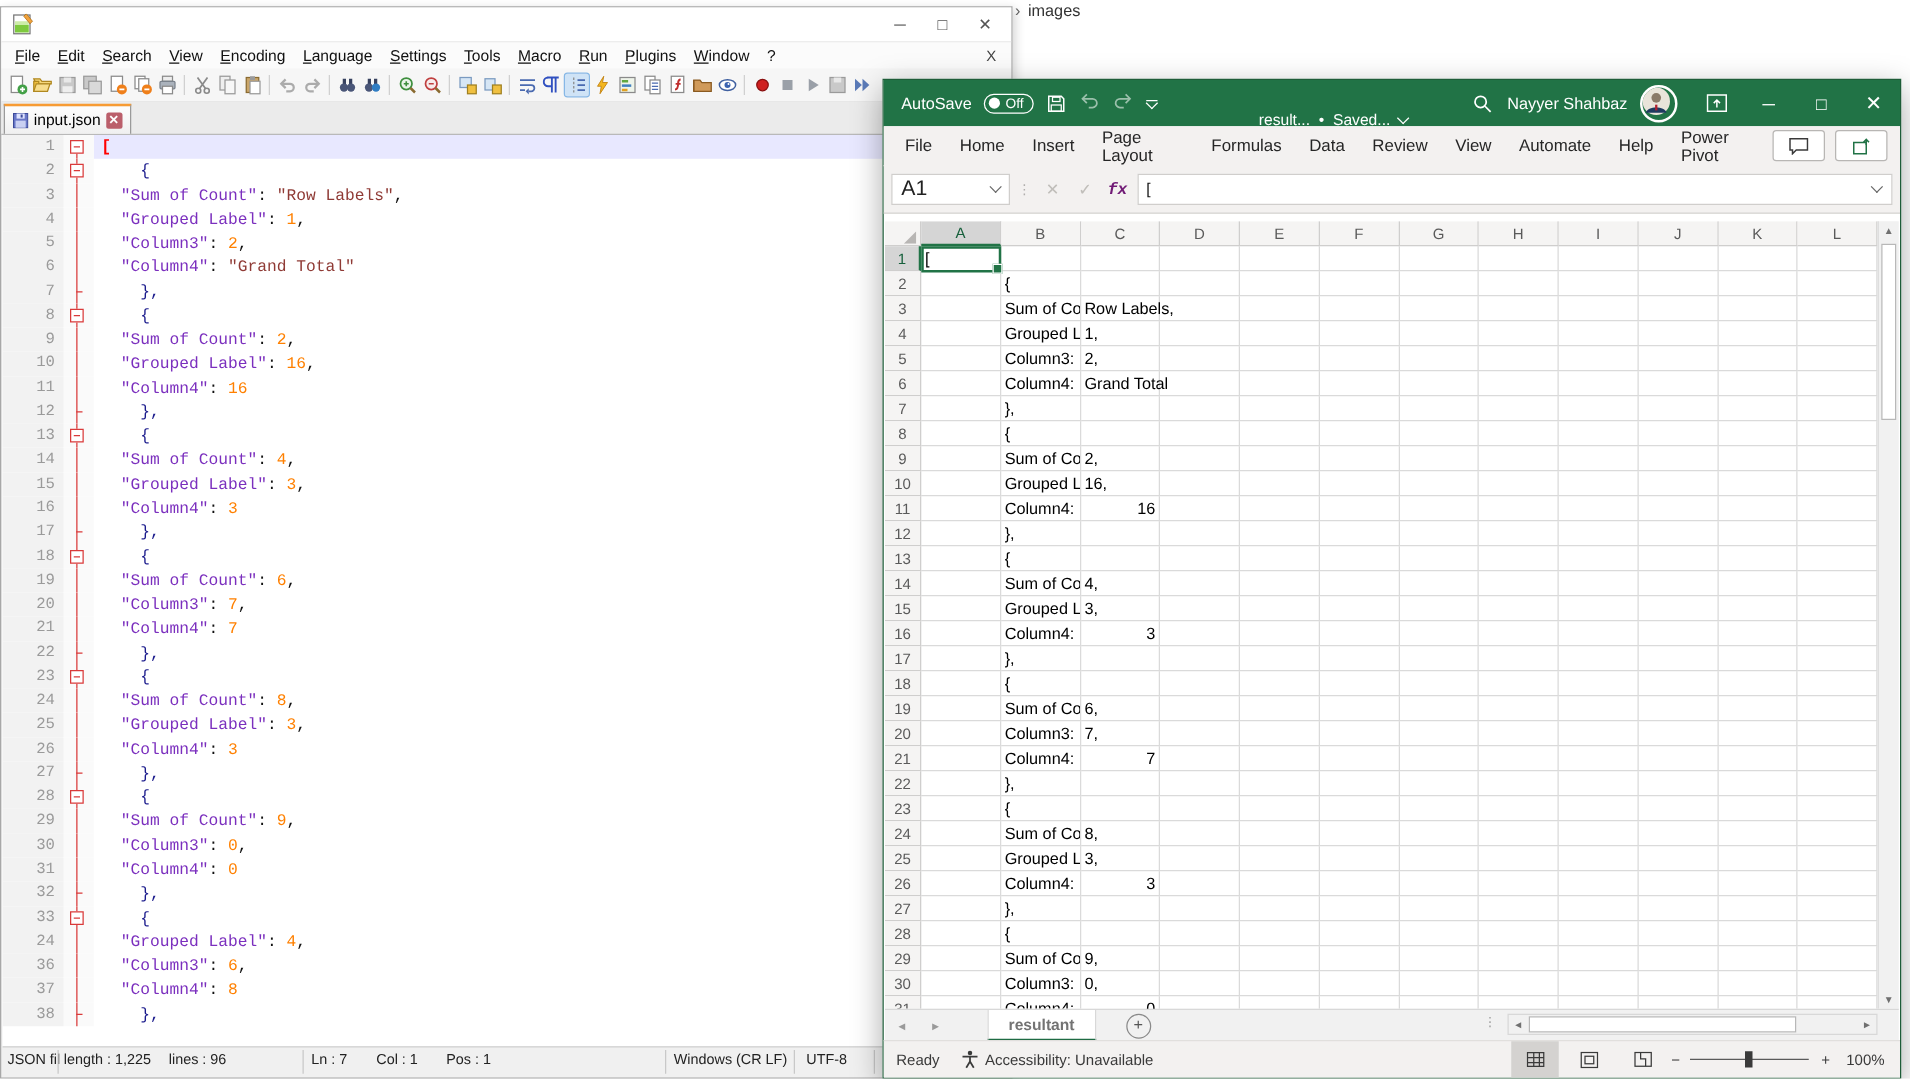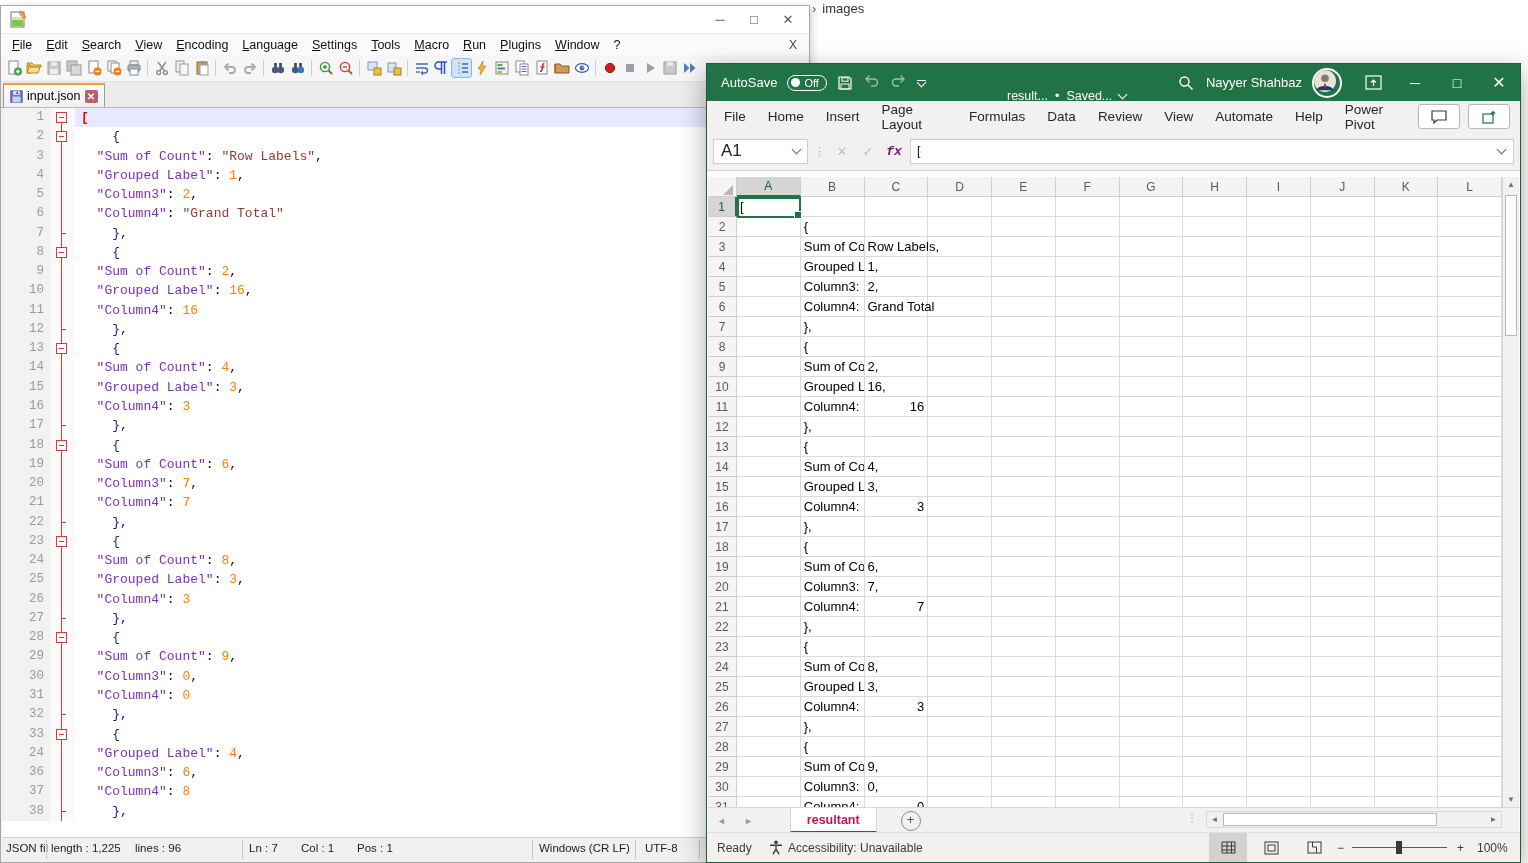--- a/index.html
+++ b/index.html
@@ -91,21 +91,21 @@
   .gcell.clip{overflow:hidden;}
   .gcell.ovf{overflow:visible;position:relative;z-index:1;}
   .gcell.num{text-align:right;}
   .selbox{position:absolute;left:29px;top:20px;width:64px;height:21px;border:2px solid #217346;box-sizing:border-box;background:transparent;}
   .selbox .handle{position:absolute;right:-3px;bottom:-3px;width:6px;height:6px;background:#217346;border:1px solid #fff;}
   .xl-vscroll{position:absolute;top:113px;right:1px;width:17px;height:630px;background:#f1f1f1;border-left:1px solid #d8d8d8;box-sizing:border-box;}
   .xl-vscroll .arr{position:absolute;left:0;width:16px;height:15px;color:#707070;font-size:8px;display:flex;align-items:center;justify-content:center;}
   .vthumb{position:absolute;left:2px;width:12px;top:18px;height:141px;background:#fff;border:1px solid #b8b8b8;box-sizing:border-box;}
   .xl-sheetbar{position:absolute;left:1px;right:1px;top:743px;height:26px;background:#f1f1f1;border-top:1px solid #d8d8d8;display:flex;align-items:center;box-sizing:border-box;}
   .snav{color:#9a9a9a;font-size:9px;padding:0 9px;}
-  .sheettab{height:25px;background:#fff;border-bottom:2px solid #1e6b43;color:#be185d;font-weight:bold;font-size:12.5px;
+  .sheettab{height:25px;background:#fff;border-bottom:2px solid #1e6b43;color:#737373;font-weight:bold;font-size:12.5px;
             display:flex;align-items:center;padding:0 16px;margin-left:28px;box-sizing:border-box;border-right:1px solid #d8d8d8;border-left:1px solid #d8d8d8;}
   .addsheet{width:18px;height:18px;border:1px solid #8a8a8a;border-radius:50%;color:#555;font-size:13px;line-height:16px;text-align:center;margin-left:24px;}
   .hscroll{position:absolute;right:18px;top:747px;width:296px;height:17px;background:#f1f1f1;border:1px solid #d8d8d8;box-sizing:border-box;}
   .hscroll .arr{position:absolute;top:0;width:15px;height:15px;color:#707070;font-size:8px;display:flex;align-items:center;justify-content:center;}
   .hthumb{position:absolute;left:16px;top:1px;height:13px;width:214px;background:#fff;border:1px solid #b8b8b8;box-sizing:border-box;}
   .sdots{position:absolute;right:322px;top:748px;color:#9a9a9a;font-size:10px;letter-spacing:1px;}
   .xl-status{position:absolute;left:0;right:0;bottom:0;height:29px;background:#f3f1f0;border-top:1px solid #e1dfdd;font-size:12px;color:#3a3a3a;}
   .xl-status .itm{position:absolute;top:0;height:29px;display:flex;align-items:center;gap:5px;}
   .vwbtn{width:38px;height:29px;display:flex;align-items:center;justify-content:center;}
   .vwbtn.active{background:#d4d2d0;}

